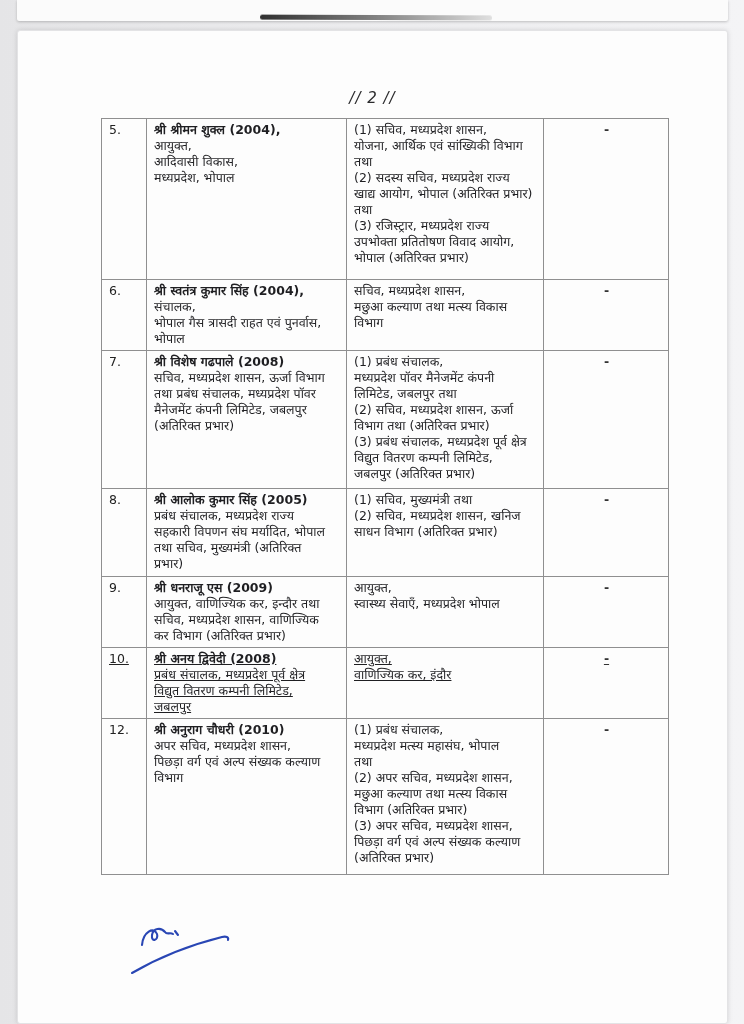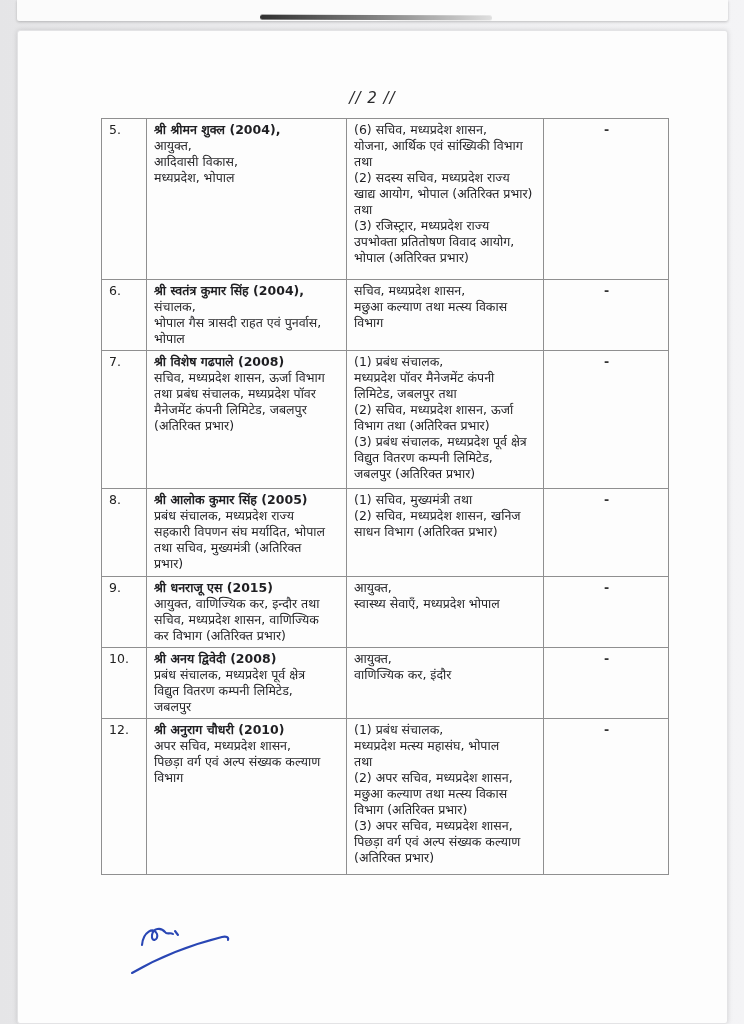--- a/index.html
+++ b/index.html
@@ -43,21 +43,21 @@
   }
   td.c-sno{padding-left:9px;font-size:13px;color:#222;}
   td.c-name .nb{font-weight:bold;}
   td.c-name .nr,td.c-assign{white-space:pre-line;}
   td.c-remark{text-align:center;font-weight:bold;color:#333;}
   tr.r5 td{height:154px;}
   tr.r6 td{height:60px;}
   tr.r7 td{height:131px;}
   tr.r8 td{height:81px;}
   tr.r9 td{height:55px;}
-  tr.r10 td{height:63px;}
+  tr.r10 td{height:63px;text-decoration:underline;}
   tr.r11 td{height:49px;}
   tr.r12 td{height:149px;margin-left:7px;}
   .sig{position:absolute;left:110px;top:888px;width:116px;height:62px;}
 </style>
 </head>
 <body>
 
 <div class="prev-page">
   <div class="smudge"></div>
 </div>
@@ -74,21 +74,21 @@
     </colgroup>
     <tbody>
       <tr class="r5">
         <td class="c-sno">5.</td>
         <td class="c-name">
           <div class="nb">श्री श्रीमन शुक्ल (2004),</div>
           <div class="nr">आयुक्त,
 आदिवासी विकास,
 मध्यप्रदेश, भोपाल</div>
         </td>
-        <td class="c-assign">(6) सचिव, मध्यप्रदेश शासन,
+        <td class="c-assign">(1) सचिव, मध्यप्रदेश शासन,
 योजना, आर्थिक एवं सांख्यिकी विभाग
 तथा
 (2) सदस्य सचिव, मध्यप्रदेश राज्य
 खाद्य आयोग, भोपाल (अतिरिक्त प्रभार)
 तथा
 (3) रजिस्ट्रार, मध्यप्रदेश राज्य
 उपभोक्ता प्रतितोषण विवाद आयोग,
 भोपाल (अतिरिक्त प्रभार)</td>
         <td class="c-remark">-</td>
       </tr>
@@ -134,21 +134,21 @@
 प्रभार)</div>
         </td>
         <td class="c-assign">(1) सचिव, मुख्यमंत्री तथा
 (2) सचिव, मध्यप्रदेश शासन, खनिज
 साधन विभाग (अतिरिक्त प्रभार)</td>
         <td class="c-remark">-</td>
       </tr>
       <tr class="r9">
         <td class="c-sno">9.</td>
         <td class="c-name">
-          <div class="nb">श्री धनराजू एस (2015)</div>
+          <div class="nb">श्री धनराजू एस (2009)</div>
           <div class="nr">आयुक्त, वाणिज्यिक कर, इन्दौर तथा
 सचिव, मध्यप्रदेश शासन, वाणिज्यिक
 कर विभाग (अतिरिक्त प्रभार)</div>
         </td>
         <td class="c-assign">आयुक्त,
 स्वास्थ्य सेवाएँ, मध्यप्रदेश भोपाल</td>
         <td class="c-remark">-</td>
       </tr>
       <tr class="r10">
         <td class="c-sno">10.</td>

